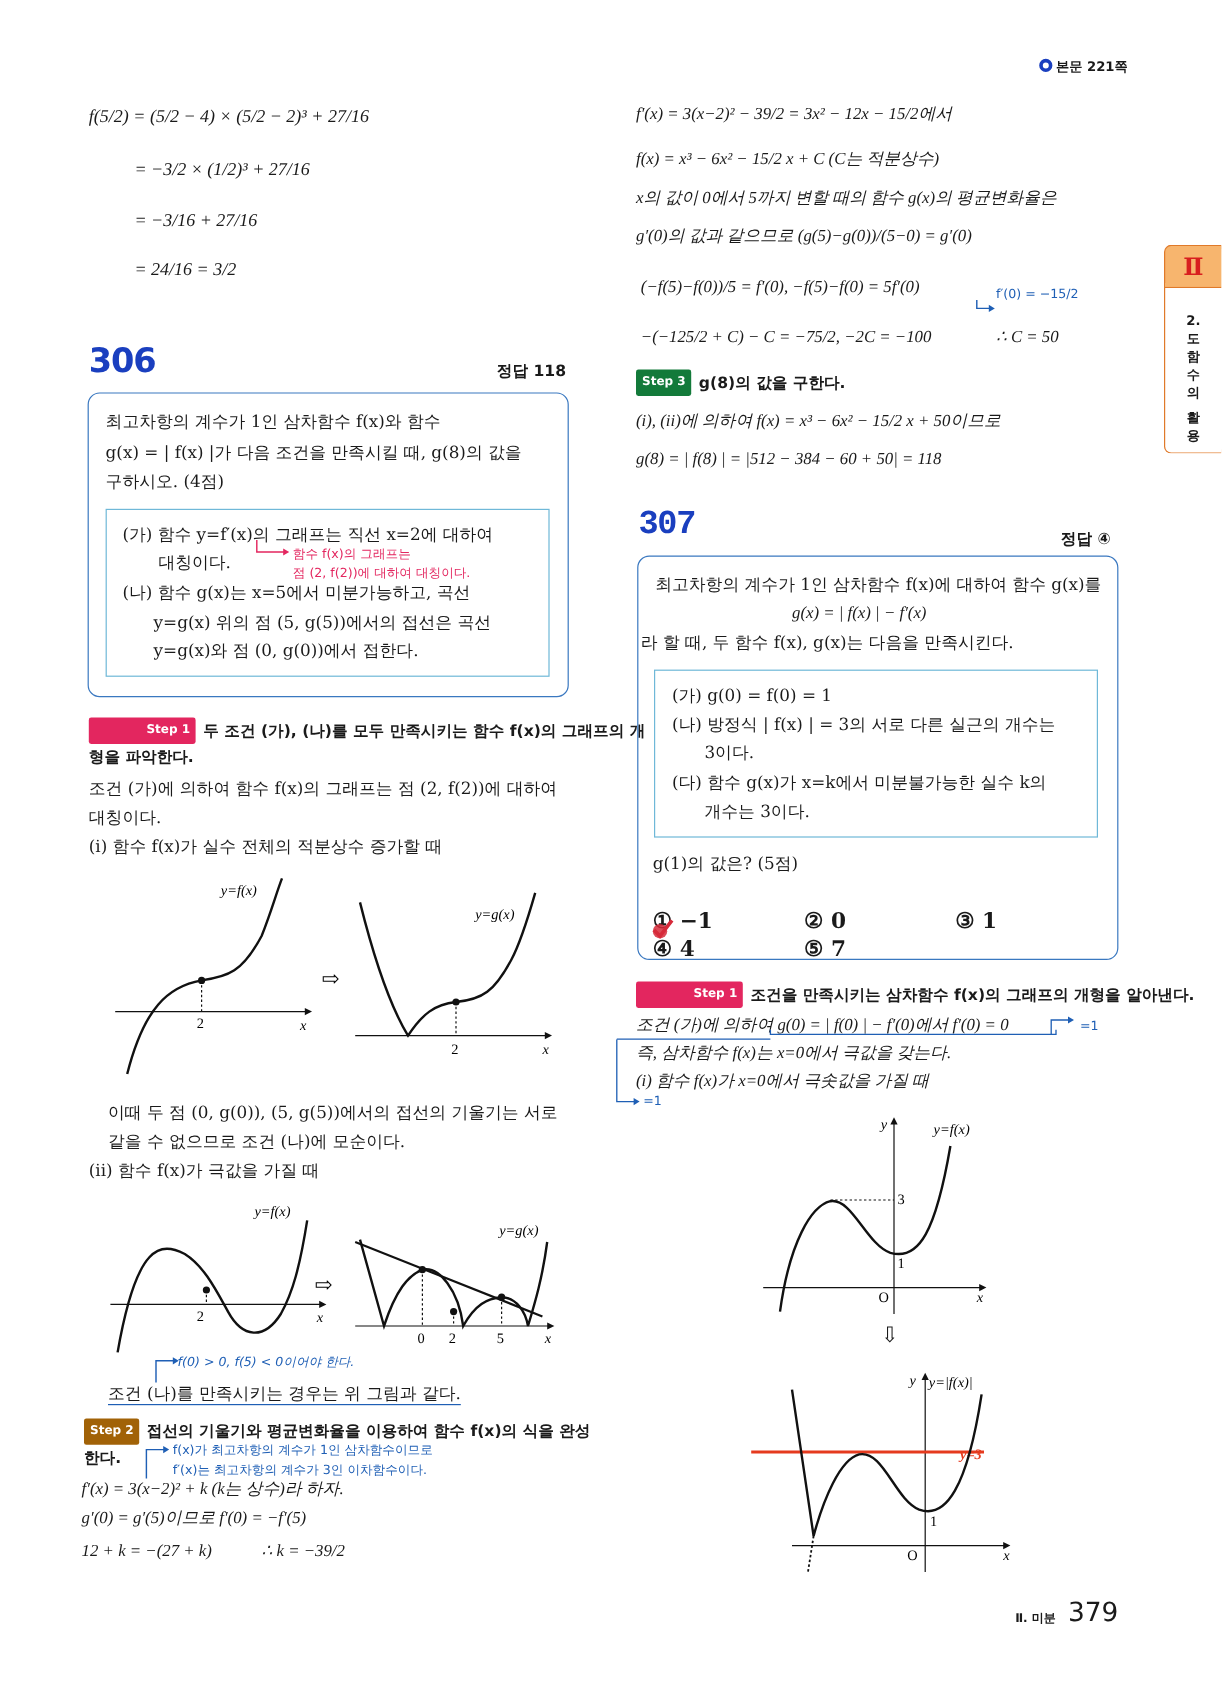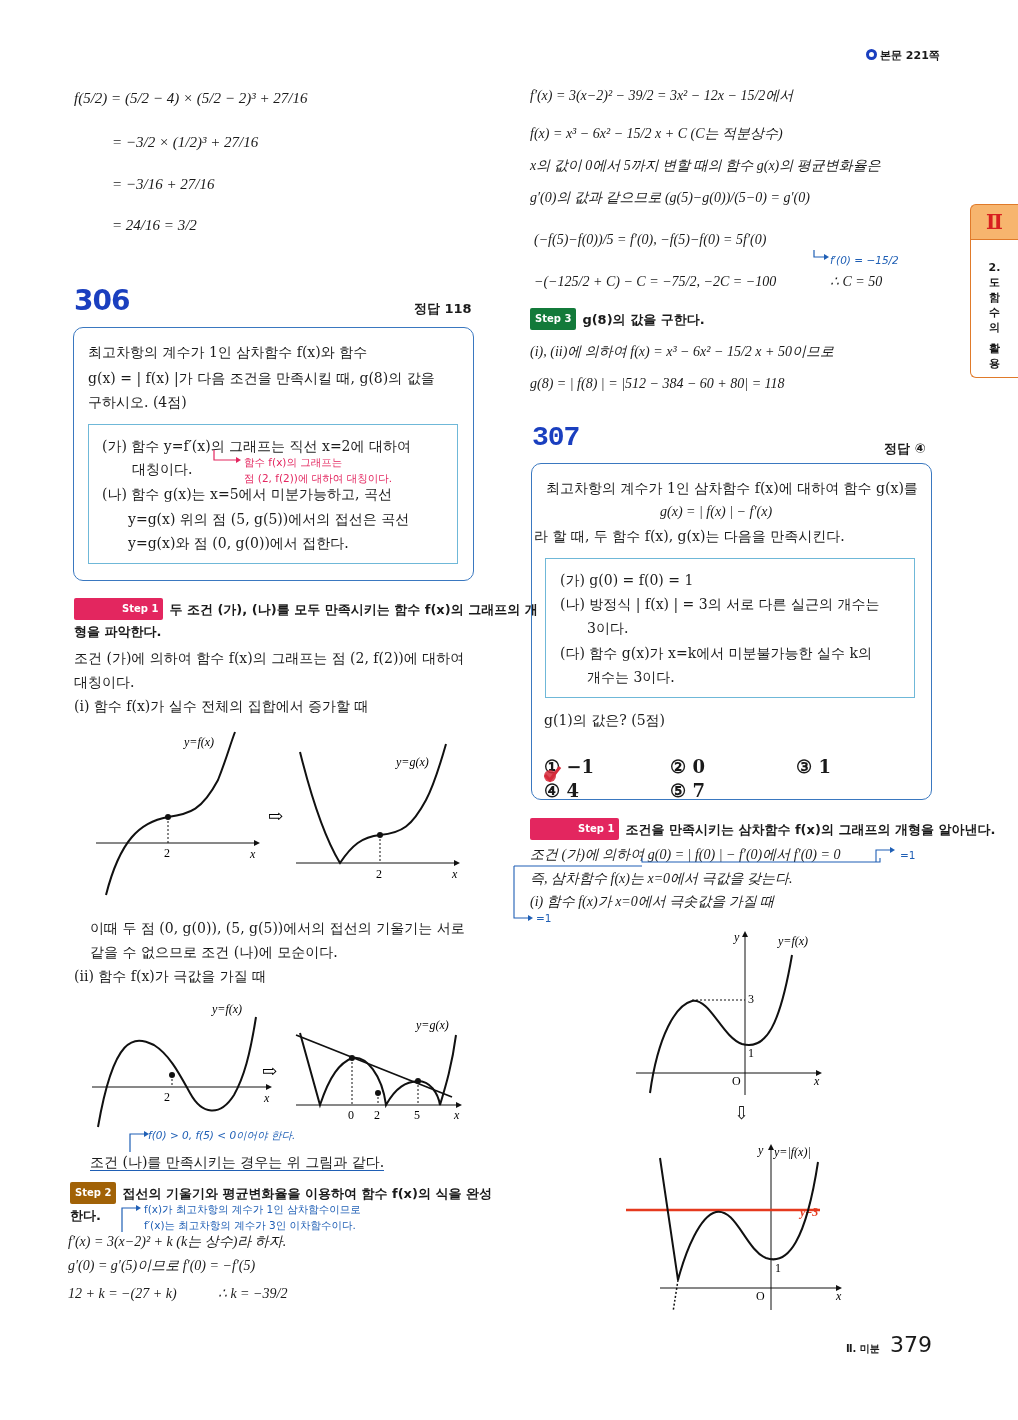--- a/index.html
+++ b/index.html
@@ -77,21 +77,21 @@
 </svg>
 <div class="abs note-pink" style="left:244px; top:456px;">함수 f(x)의 그래프는</div>
 <div class="abs note-pink" style="left:244px; top:472px;">점 (2, f(2))에 대하여 대칭이다.</div>
 
 <div class="line step-title" style="left:74px; top:598px;">
   <span class="step step-pink">Step 1</span><span>두 조건 (가), (나)를 모두 만족시키는 함수 f(x)의 그래프의 개</span>
 </div>
 <div class="line step-title" style="left:74px; top:622px;">형을 파악한다.</div>
 <div class="line" style="left:74px; top:648px;">조건 (가)에 의하여 함수 f(x)의 그래프는 점 (2, f(2))에 대하여</div>
 <div class="line" style="left:74px; top:672px;">대칭이다.</div>
-<div class="line" style="left:74px; top:696px;">(i) 함수 f(x)가 실수 전체의 집합에서 증가할 때</div>
+<div class="line" style="left:74px; top:696px;">(i) 함수 f(x)가 실수 전체의 적분상수 증가할 때</div>
 
 <svg class="abs" style="left:90px; top:730px;" width="380" height="170">
   <line x1="6" y1="113" x2="168" y2="113" stroke="#111" stroke-width="1"></line>
   <path d="M164 110 L170 113 L164 116 Z" fill="#111"></path>
   <text x="160" y="128" font-size="12" font-style="italic">x</text>
   <path d="M16 165 C30 110, 50 92, 78 87 C100 84, 112 80, 128 50 C136 30, 140 15, 145 2" stroke="#111" stroke-width="2" fill="none"></path>
   <circle cx="78" cy="87" r="3" fill="#111"></circle>
   <line x1="78" y1="87" x2="78" y2="113" stroke="#111" stroke-dasharray="2,2"></line>
   <text x="74" y="127" font-size="12">2</text>
   <text x="94" y="16" font-size="12" font-style="italic">y=f(x)</text>
@@ -169,27 +169,27 @@
 <div class="line math" style="left:530px; top:124px;">f(x) = x³ − 6x² − 15/2 x + C (C는 적분상수)</div>
 <div class="line math" style="left:530px; top:156px;">x의 값이 0에서 5까지 변할 때의 함수 g(x)의 평균변화율은</div>
 <div class="line math" style="left:530px; top:188px;">g′(0)의 값과 같으므로 (g(5)−g(0))/(5−0) = g′(0)</div>
 <div class="line math" style="left:534px; top:230px;">(−f(5)−f(0))/5 = f′(0), −f(5)−f(0) = 5f′(0)</div>
 <div class="line math" style="left:534px; top:272px;">−(−125/2 + C) − C = −75/2, −2C = −100</div>
 <div class="line math" style="left:830px; top:272px;">∴ C = 50</div>
 <svg class="abs" style="left:800px; top:250px;" width="30" height="14">
   <path d="M14 0 V7 H26" stroke="#1f5fb5" stroke-width="1.2" fill="none"></path>
     <path d="M24 4 L29 7 L24 10 Z" fill="#1f5fb5"></path>
 </svg>
-<div class="abs note-blue" style="left:830px; top:254px; font-style:italic;">f′(0) = −15/2</div>
+<div class="abs note-blue" style="left:830px; top:239px; ">f′(0) = −15/2</div>
 
 <div class="line step-title" style="left:530px; top:308px;">
   <span class="step step-green">Step 3</span><span>g(8)의 값을 구한다.</span>
 </div>
 <div class="line math" style="left:530px; top:342px;">(i), (ii)에 의하여 f(x) = x³ − 6x² − 15/2 x + 50이므로</div>
-<div class="line math" style="left:530px; top:374px;">g(8) = | f(8) | = |512 − 384 − 60 + 80| = 118</div>
+<div class="line math" style="left:530px; top:374px;">g(8) = | f(8) | = |512 − 384 − 60 + 50| = 118</div>
 
 <div class="abs prob-num" style="left:532px; top:422px;font-family:Liberation Mono, monospace;">307</div>
 <div class="abs answer" style="left:884px; top:440px;">정답 ④</div>
 
 <div class="qbox" style="left:531px; top:463px; width:401px; height:337px;"></div>
 <div class="line" style="left:546px; top:478px;">최고차항의 계수가 1인 삼차함수 f(x)에 대하여 함수 g(x)를</div>
 <div class="line math" style="left:660px; top:502px;">g(x) = | f(x) | − f′(x)</div>
 <div class="line" style="left:534px; top:526px;">라 할 때, 두 함수 f(x), g(x)는 다음을 만족시킨다.</div>
 
 <div class="cbox" style="left:545px; top:558px; width:370px; height:140px;"></div>

